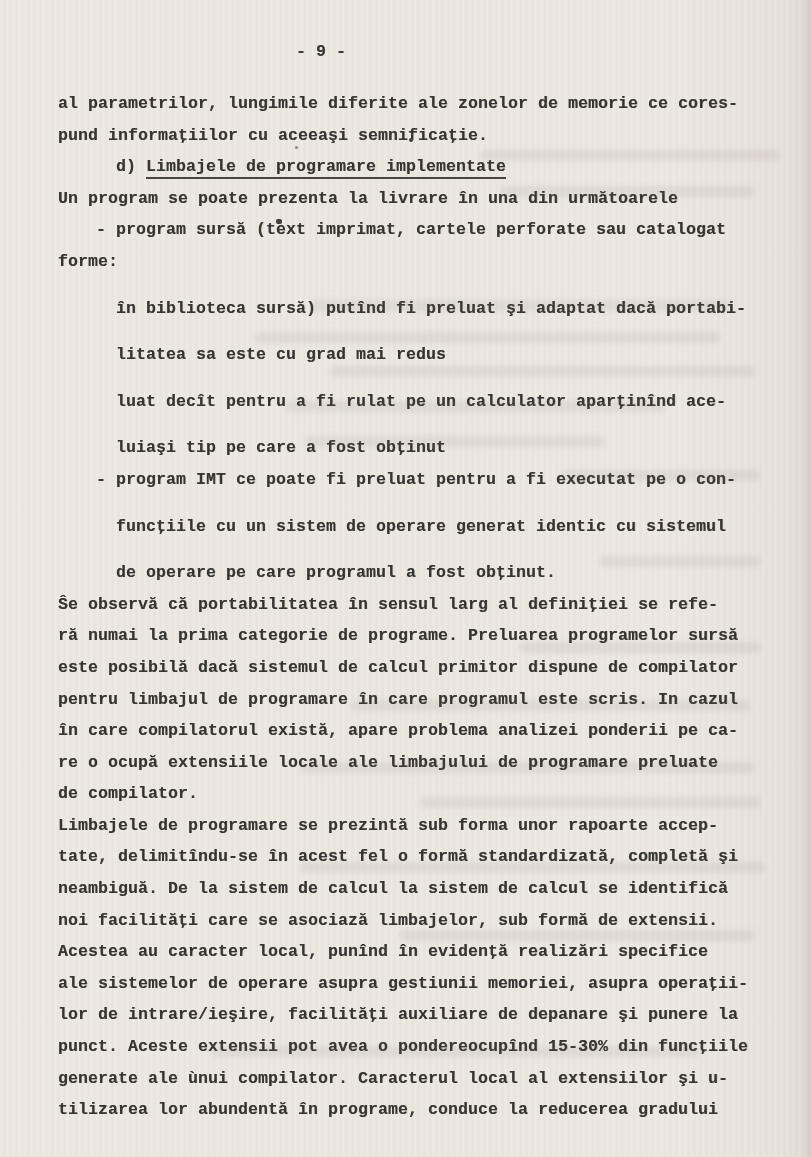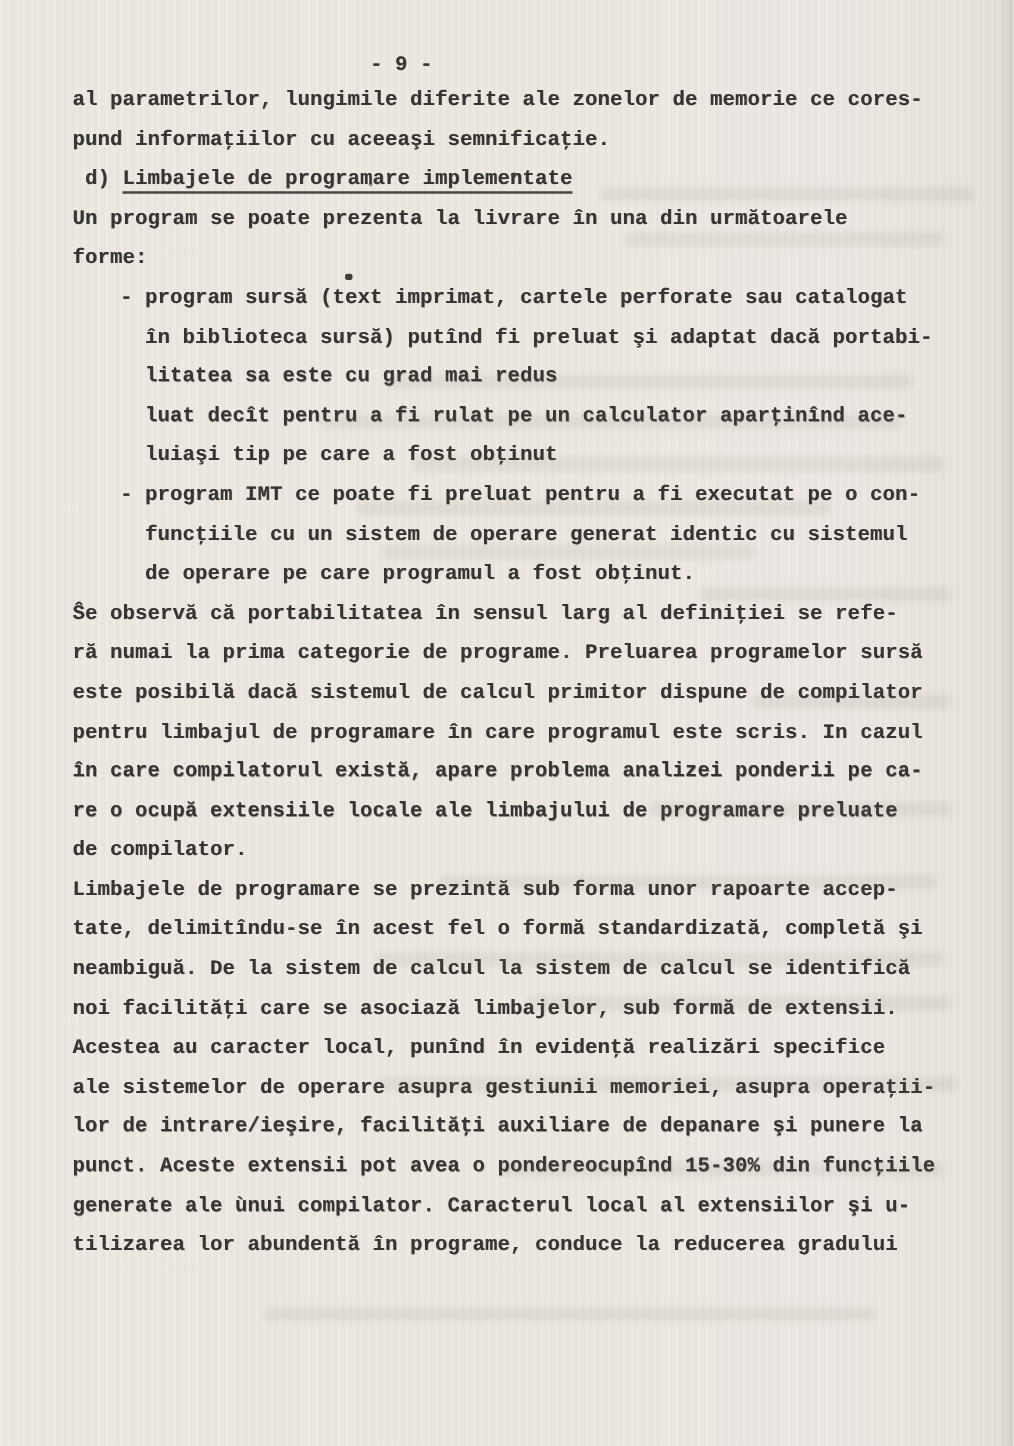--- a/index.html
+++ b/index.html
@@ -36,36 +36,36 @@
     position: absolute;
     left: 296px; top: 42px;
     font-size: 16.5px; font-weight: bold;
     letter-spacing: 0.1px;
     color: #3a3834;
     text-shadow: 0.3px 0.3px 0.5px rgba(55,52,48,0.55);
     white-space: pre;
   }
   .text-lines {
     position: absolute;
-    left: 0; top: 64px; width: 811px;
+    left: 0; top: 88px; width: 811px;
     box-sizing: border-box;
   }
   .line {
     height: 31.6px; line-height: 31.6px;
     padding-left: 58px;
     font-size: 16.5px; font-weight: bold;
     letter-spacing: 0.1px;
     color: #373531;
     text-shadow: 0.3px 0.3px 0.5px rgba(55,52,48,0.5);
     white-space: pre;
   }
   .line.indent  { }
   .line.bullet  { padding-left: 96px; }
-  .line.hang    { padding-left: 116px; }
-  .line.heading { padding-left: 68px; }
+  .line.hang    { padding-left: 116px; margin-top: 15px; }
+  .line.heading { padding-left: 116px; }
   .underlined {
     border-bottom: 2.5px solid rgba(50,47,43,0.88);
     padding-bottom: 1px;
   }
   
   .ghost {
     position: absolute;
     height: 11px;
     background: rgba(115,108,96,0.10);
     border-radius: 6px;
@@ -83,22 +83,22 @@
 
 <div class="page">
 
   <div class="page-number">- 9 -</div>
 
   <div class="text-lines">
       <div class="line flush">al parametrilor, lungimile diferite ale zonelor de memorie ce cores-</div>
       <div class="line flush">pund informaţiilor cu aceeaşi semnificaţie.</div>
       <div class="line heading"><span>d) </span><span class="underlined">Limbajele de programare implementate</span></div>
       <div class="line indent">Un program se poate prezenta la livrare în una din următoarele</div>
+      <div class="line bullet">- program sursă (text imprimat, cartele perforate sau catalogat</div>
       <div class="line flush">forme:</div>
-      <div class="line bullet">- program sursă (text imprimat, cartele perforate sau catalogat</div>
       <div class="line hang">în biblioteca sursă) putînd fi preluat şi adaptat dacă portabi-</div>
       <div class="line hang">litatea sa este cu grad mai redus</div>
       <div class="line hang">luat decît pentru a fi rulat pe un calculator aparţinînd ace-</div>
       <div class="line hang">luiaşi tip pe care a fost obţinut</div>
       <div class="line bullet">- program IMT ce poate fi preluat pentru a fi executat pe o con-</div>
       <div class="line hang">funcţiile cu un sistem de operare generat identic cu sistemul</div>
       <div class="line hang">de operare pe care programul a fost obţinut.</div>
       <div class="line indent">Ŝe observă că portabilitatea în sensul larg al definiţiei se refe-</div>
       <div class="line flush">ră numai la prima categorie de programe. Preluarea programelor sursă</div>
       <div class="line flush">este posibilă dacă sistemul de calcul primitor dispune de compilator</div>

